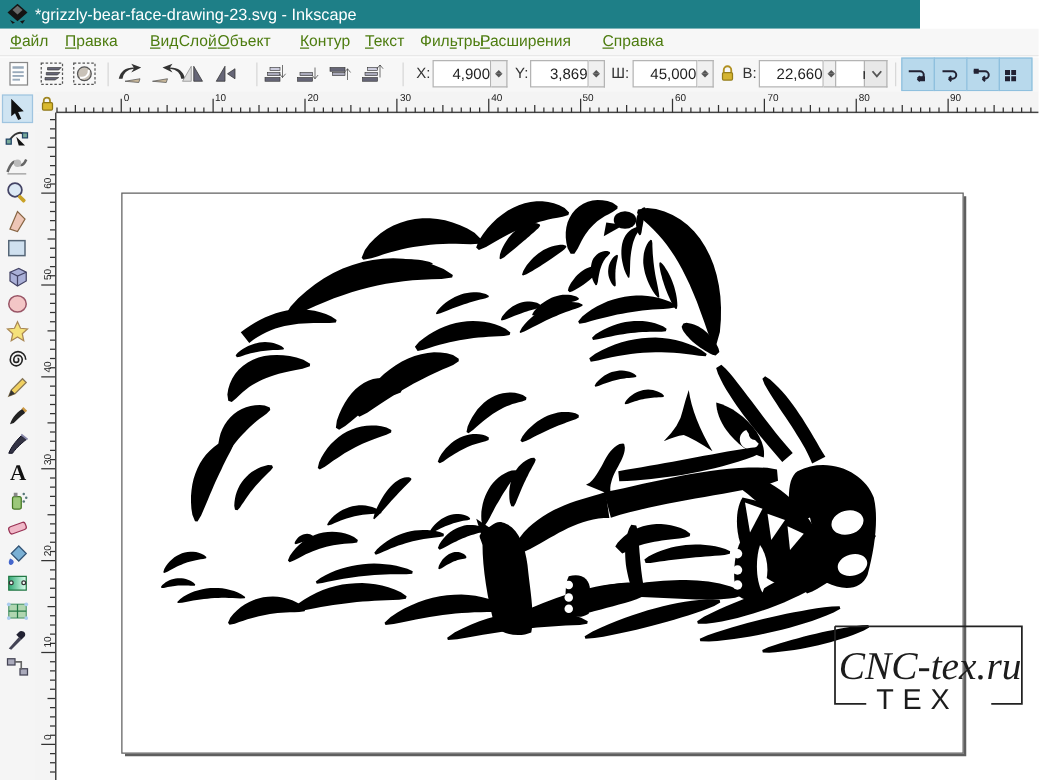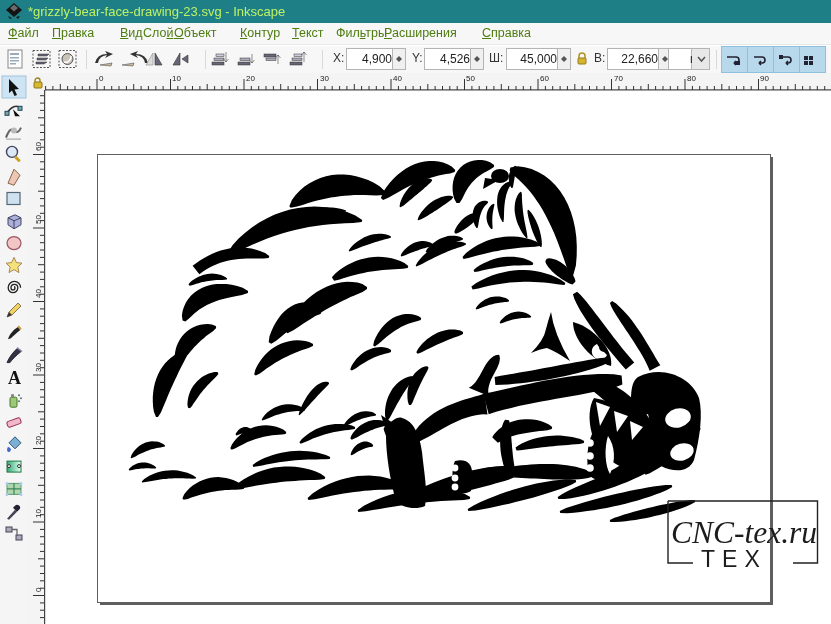--- a/index.html
+++ b/index.html
@@ -1,15 +1,15 @@
 <!DOCTYPE html>
 <html><head><meta charset="utf-8"><style>
 *{margin:0;padding:0;box-sizing:border-box}
 body{width:831px;height:624px;overflow:hidden;font-family:"Liberation Sans",sans-serif;background:#fff;position:relative}
-.titlebar{position:absolute;left:0;top:0;width:831px;height:23px;background:#1e7f87;color:#bef264;font-size:13px;line-height:23px}
+.titlebar{position:absolute;left:0;top:0;width:736px;height:23px;background:#1e7f87;color:#ffffff;font-size:13px;line-height:23px}
 .menubar{position:absolute;left:0;top:23px;width:831px;height:22px;background:#f7f7f7;font-size:12.5px;color:#4d7c0f;border-bottom:1px solid #e8e8e8}
 .menubar span{position:absolute;top:3px}
 .toolbar{position:absolute;left:0;top:46px;width:831px;height:27px;background:#f7f7f7}
 .tb-sep{position:absolute;top:4px;width:1px;height:19px;background:#d8d8d8}
 .field{position:absolute;top:2px;height:22px;background:#fff;border:1px solid #b4b4b4;font-size:12px;text-align:right;color:#222;line-height:20px;}
 .flabel{position:absolute;top:5px;font-size:12px;color:#333}
 .spin{position:absolute;top:2px;width:13px;height:22px;background:#f0f0f0;border:1px solid #b4b4b4;border-left:none}
 .spin:before{content:"";position:absolute;left:3px;top:4px;border:3.5px solid transparent;border-bottom-color:#555}
 .spin:after{content:"";position:absolute;left:3px;bottom:4px;border:3.5px solid transparent;border-top-color:#555}
 .bluebtn{position:absolute;top:0px;width:27px;height:27px;background:#b8d9ec;border:1px solid #8fc0de}
@@ -79,21 +79,21 @@
         <rect x="82" y="9" width="10" height="2.5" fill="#aab"></rect>
         <rect x="84" y="5" width="8" height="2.5" fill="#ccd"></rect>
    <path d="M94,13 l0,-10 m-2.5,3 l2.5,-3 2.5,3" fill="none" stroke="#222"></path>
   </g>
  </svg>
  <div class="tb-sep" style="left:322px"></div>
  <span class="flabel" style="left:333px">X:</span>
  <div class="field" style="left:346px;width:47px">4,900</div>
  <div class="spin" style="left:393px"></div>
  <span class="flabel" style="left:412px">Y:</span>
- <div class="field" style="left:424px;width:47px">4,526</div>
+ <div class="field" style="left:424px;width:47px">3,869</div>
  <div class="spin" style="left:471px"></div>
  <span class="flabel" style="left:489px">Ш:</span>
  <div class="field" style="left:506px;width:52px">45,000</div>
  <div class="spin" style="left:558px"></div>
  <svg style="position:absolute;left:576px;top:6px" width="12" height="14" viewBox="0 0 12 14">
       <path d="M3,6 V4 a3,3 0 0 1 6,0 V6" fill="none" stroke="#b09020" stroke-width="1.5"></path>
       <rect x="2" y="6" width="8" height="6" rx="1" fill="#d4b430" stroke="#957d18"></rect>
     </svg>
  <span class="flabel" style="left:594px">В:</span>
  <div class="field" style="left:607px;width:52px">22,660</div>

